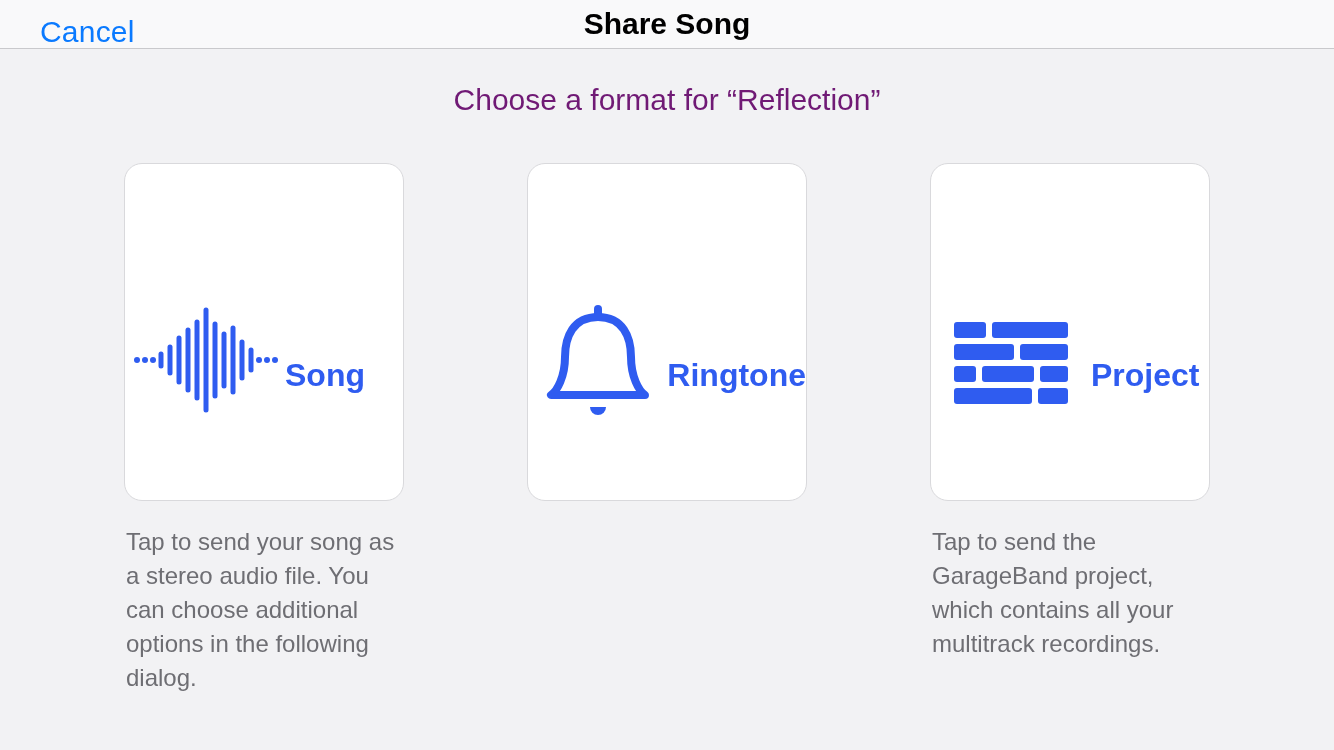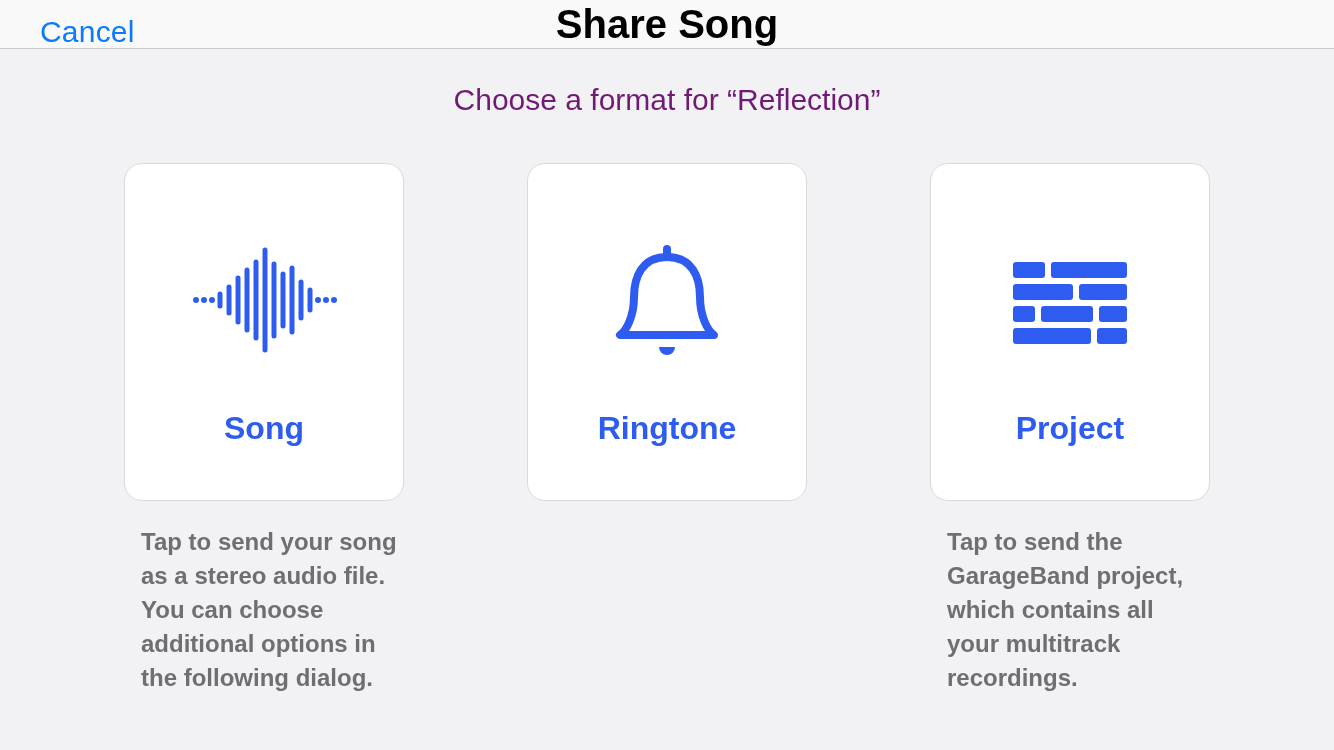--- a/index.html
+++ b/index.html
@@ -27,21 +27,21 @@
     align-items: center;
     color: #0a7aff;
     font-size: 30px;
     font-weight: 400;
     cursor: pointer;
     letter-spacing: 0.2px;
   }
   .title {
     width: 100%;
     text-align: center;
-    font-size: 40px;
+    font-size: 30px;
     font-weight: 600;
     color: #000;
   }
   .content { padding-top: 34px; }
   .subtitle {
     text-align: center;
     font-size: 30px;
     color: #701a75;
     font-weight: 400;
   }
@@ -57,21 +57,20 @@
     flex-direction: column;
     align-items: stretch;
   }
   .card {
     width: 280px;
     height: 338px;
     background: #fff;
     border: 1px solid #d9d9dc;
     border-radius: 18px;
     display: flex;
-    flex-direction: column;
     align-items: center;
     justify-content: flex-start;
     cursor: pointer;
     padding-top: 56px;
     text-align: right;
   }
   .icon-wrap {
     width: 160px;
     height: 160px;
     display: flex;
@@ -82,23 +81,22 @@
     margin-top: 30px;
     font-size: 32px;
     font-weight: 600;
     color: #2f5cf0;
   }
   .description {
     margin-top: 24px;
     font-size: 24px;
     line-height: 34px;
     color: #6e6e73;
-    font-weight: 700;
+    font-weight: 400;
     padding: 0 2px;
-    margin-left: 15px;
   }
   svg { display: block; }
 </style>
 </head>
 <body>
 
 <div class="navbar">
   <div class="cancel">Cancel</div>
   <div class="title">Share Song</div>
 </div>

